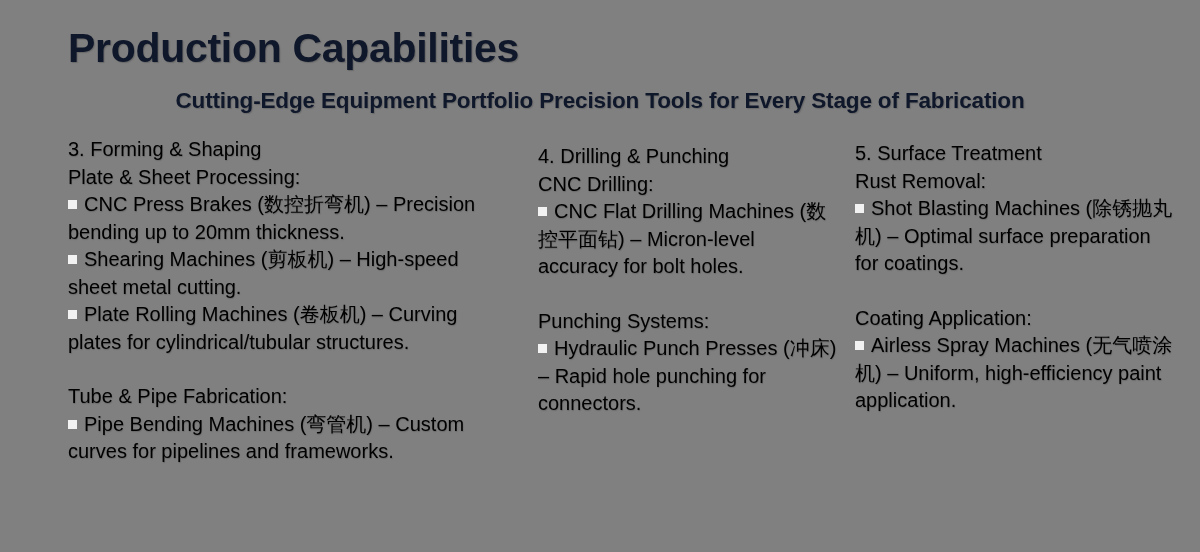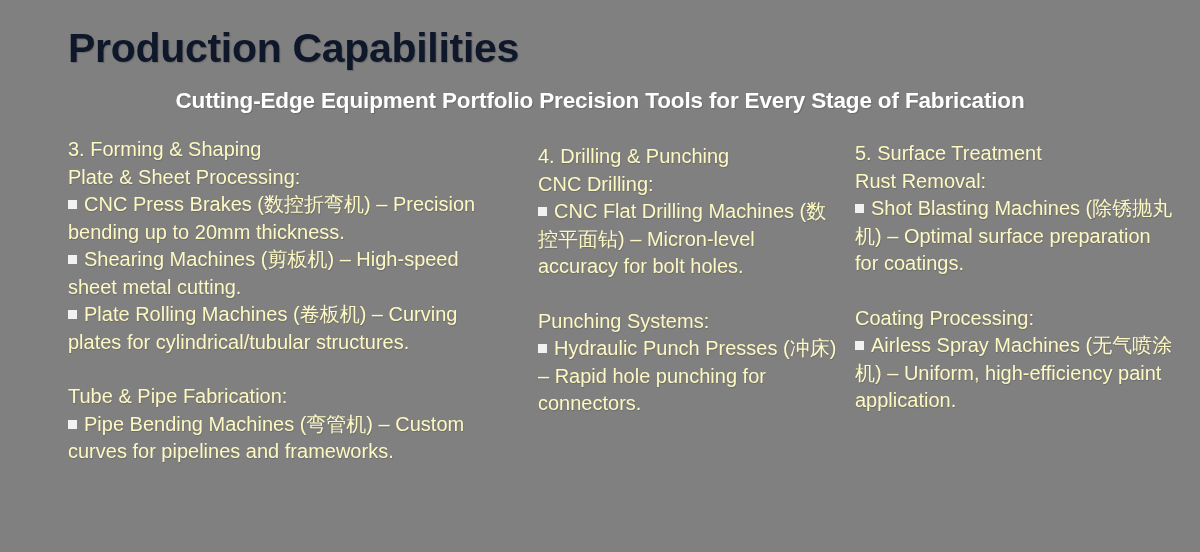--- a/index.html
+++ b/index.html
@@ -33,35 +33,35 @@
     white-space: nowrap;
   }
   .subtitle {
     position: absolute;
     left: 0;
     right: 0;
     top: 88px;
     text-align: center;
     font-size: 22.5px;
     font-weight: bold;
-    color: #ffffff;
+    color: #0f172a;
     letter-spacing: -0.15px;
     text-shadow: 1px 1px 1px rgba(70,70,70,0.35);
     white-space: nowrap;
   }
   .columns {
     position: absolute;
     left: 0;
     top: 0;
     width: 1200px;
     height: 552px;
   }
   .col {
     position: absolute;
-    color: #fef9c3;
+    color: #000000;
     font-size: 20px;
     line-height: 27.5px;
     text-shadow: 0.5px 0.5px 1px rgba(80,80,80,0.45);
   }
   .col-0 { left: 68px;  top: 136px; width: 430px; }
   .col-1 { left: 538px; top: 143px; width: 300px; }
   .col-2 { left: 855px; top: 140px; width: 320px; }
 
   .blk { margin: 0; }
   .blk.spaced { margin-top: 27px; }
@@ -121,19 +121,19 @@
           <div class="bullet-line"><span class="bullet"></span><span>Hydraulic Punch Presses (<span class="cjk">冲床</span>) – Rapid hole punching for connectors.</span></div>
         </div>
       </div>
     <div class="col col-2">
         <div class="line">5. Surface Treatment</div>
         <div class="blk">
           <div class="line">Rust Removal:</div>
           <div class="bullet-line"><span class="bullet"></span><span>Shot Blasting Machines (<span class="cjk">除锈抛丸机</span>) – Optimal surface preparation for coatings.</span></div>
         </div>
         <div class="blk spaced">
-          <div class="line">Coating Processing:</div>
+          <div class="line">Coating Application:</div>
           <div class="bullet-line"><span class="bullet"></span><span>Airless Spray Machines (<span class="cjk">无气喷涂机</span>) – Uniform, high-efficiency paint application.</span></div>
         </div>
       </div>
   </div>
 
 </div>
 
 </body></html>

